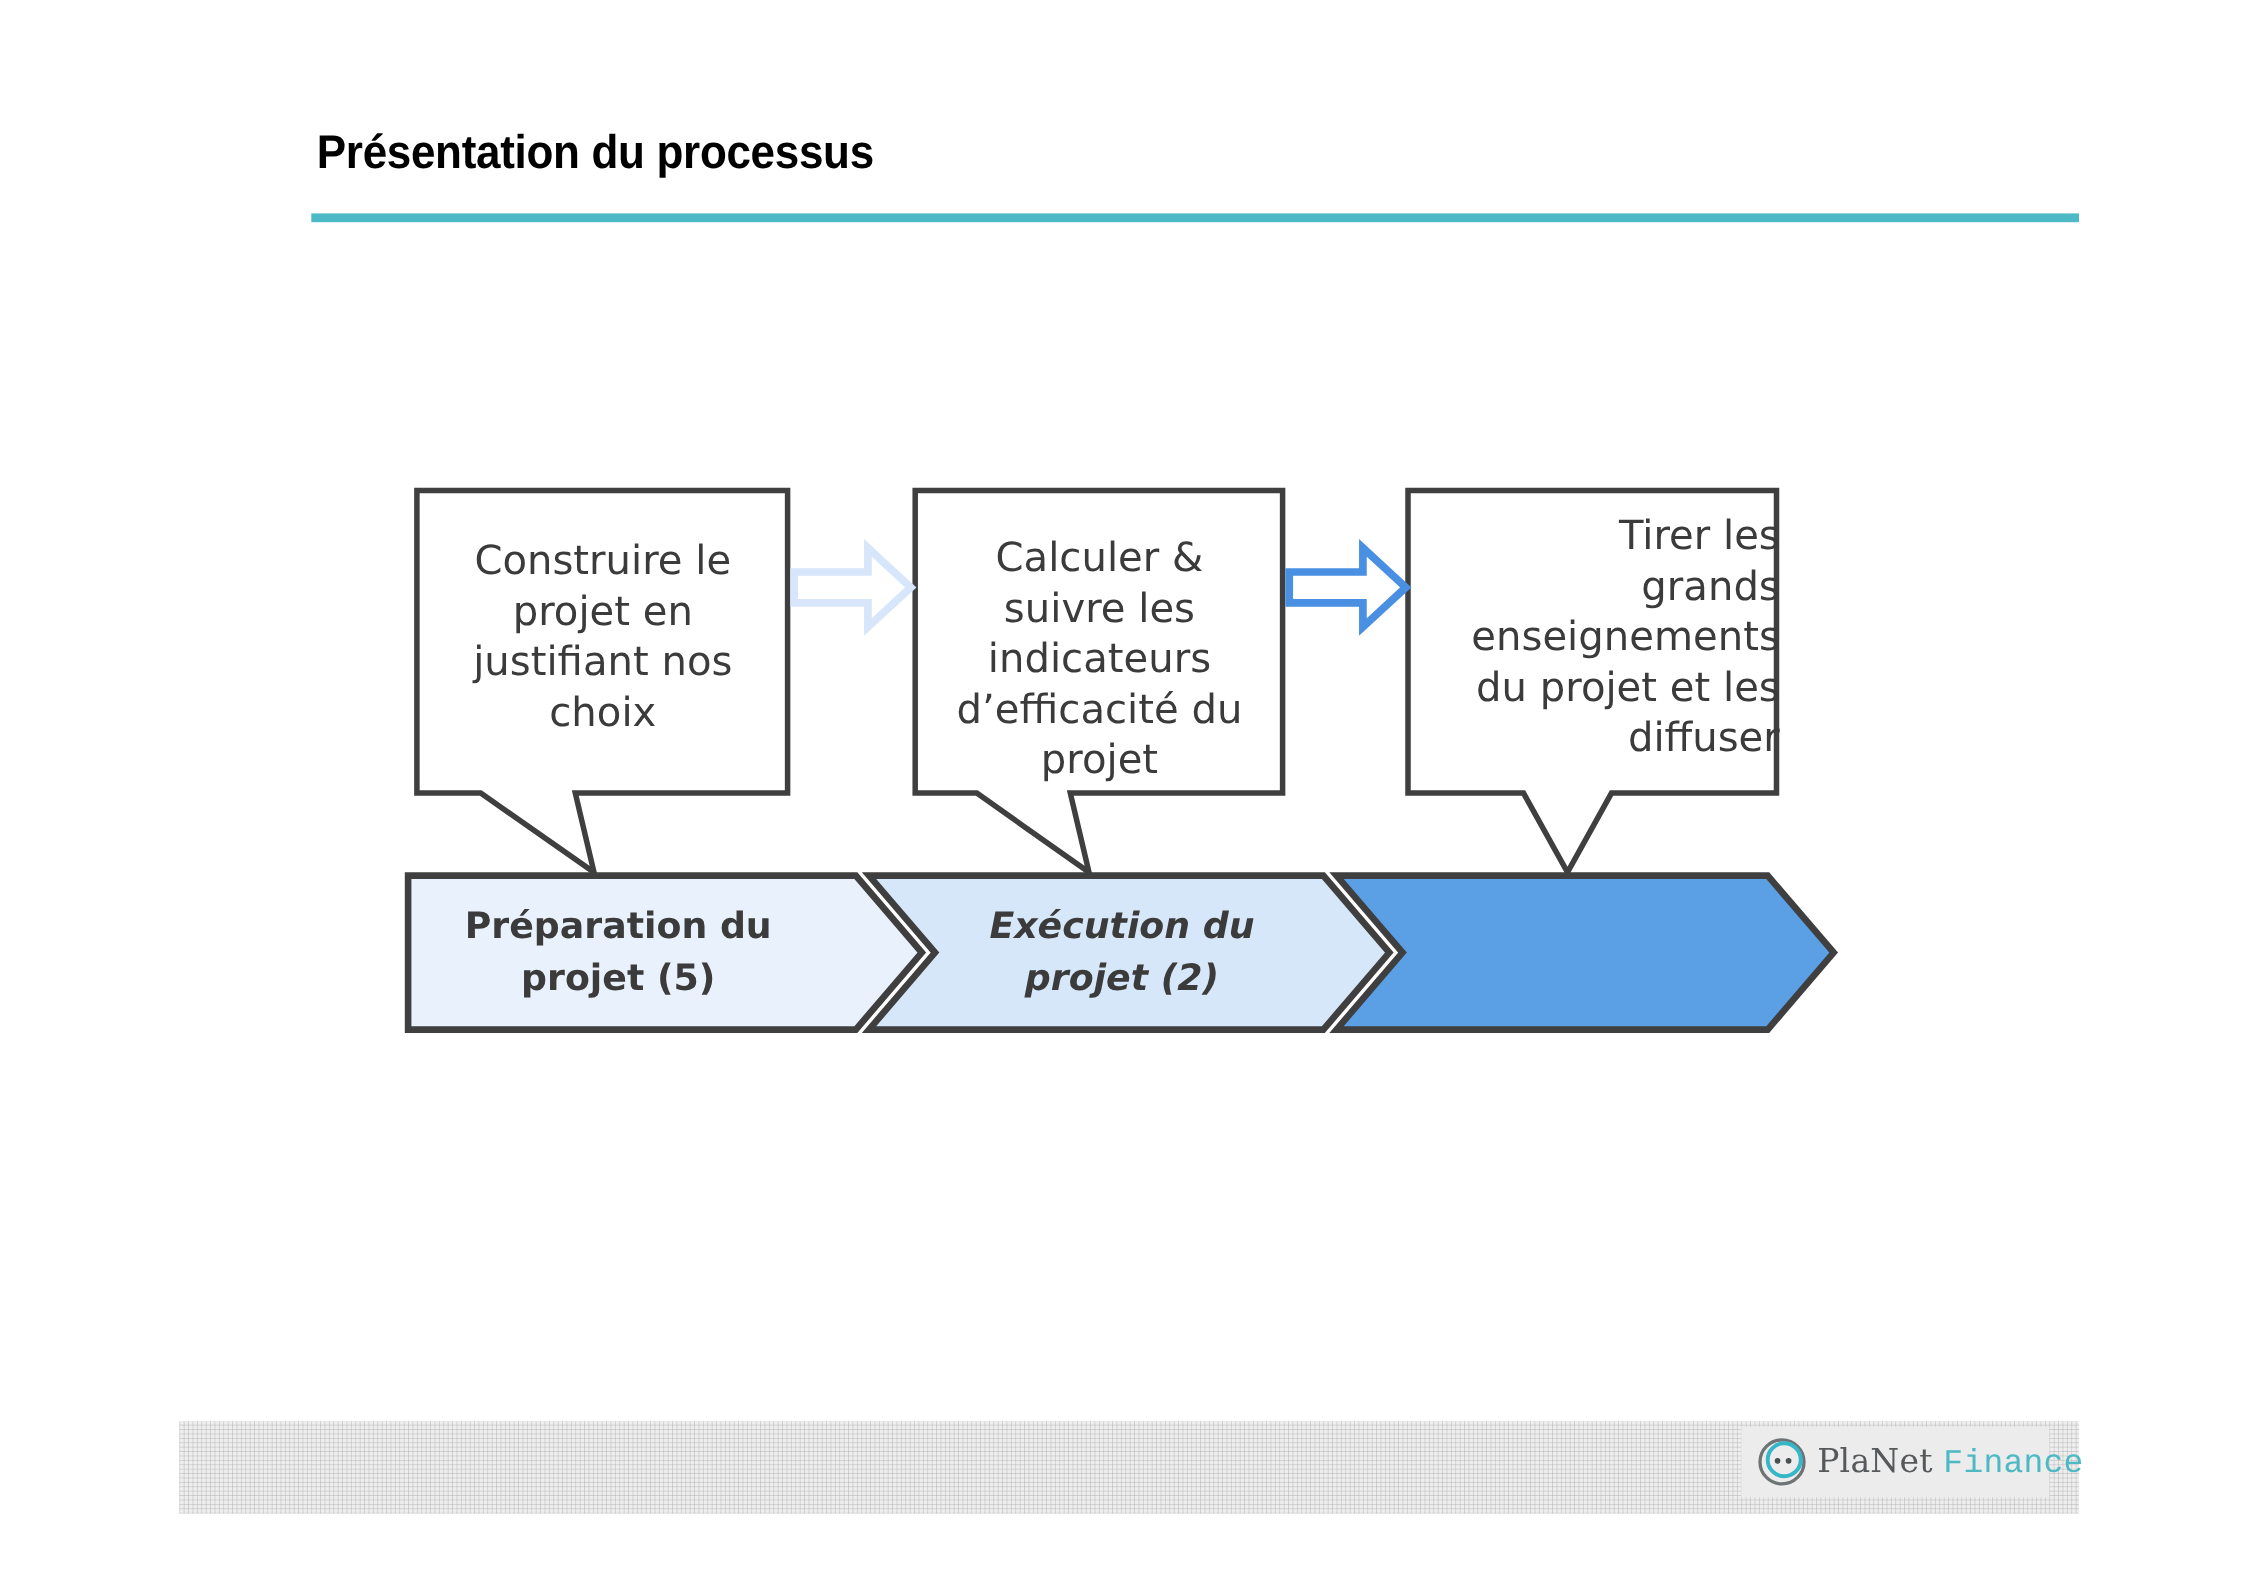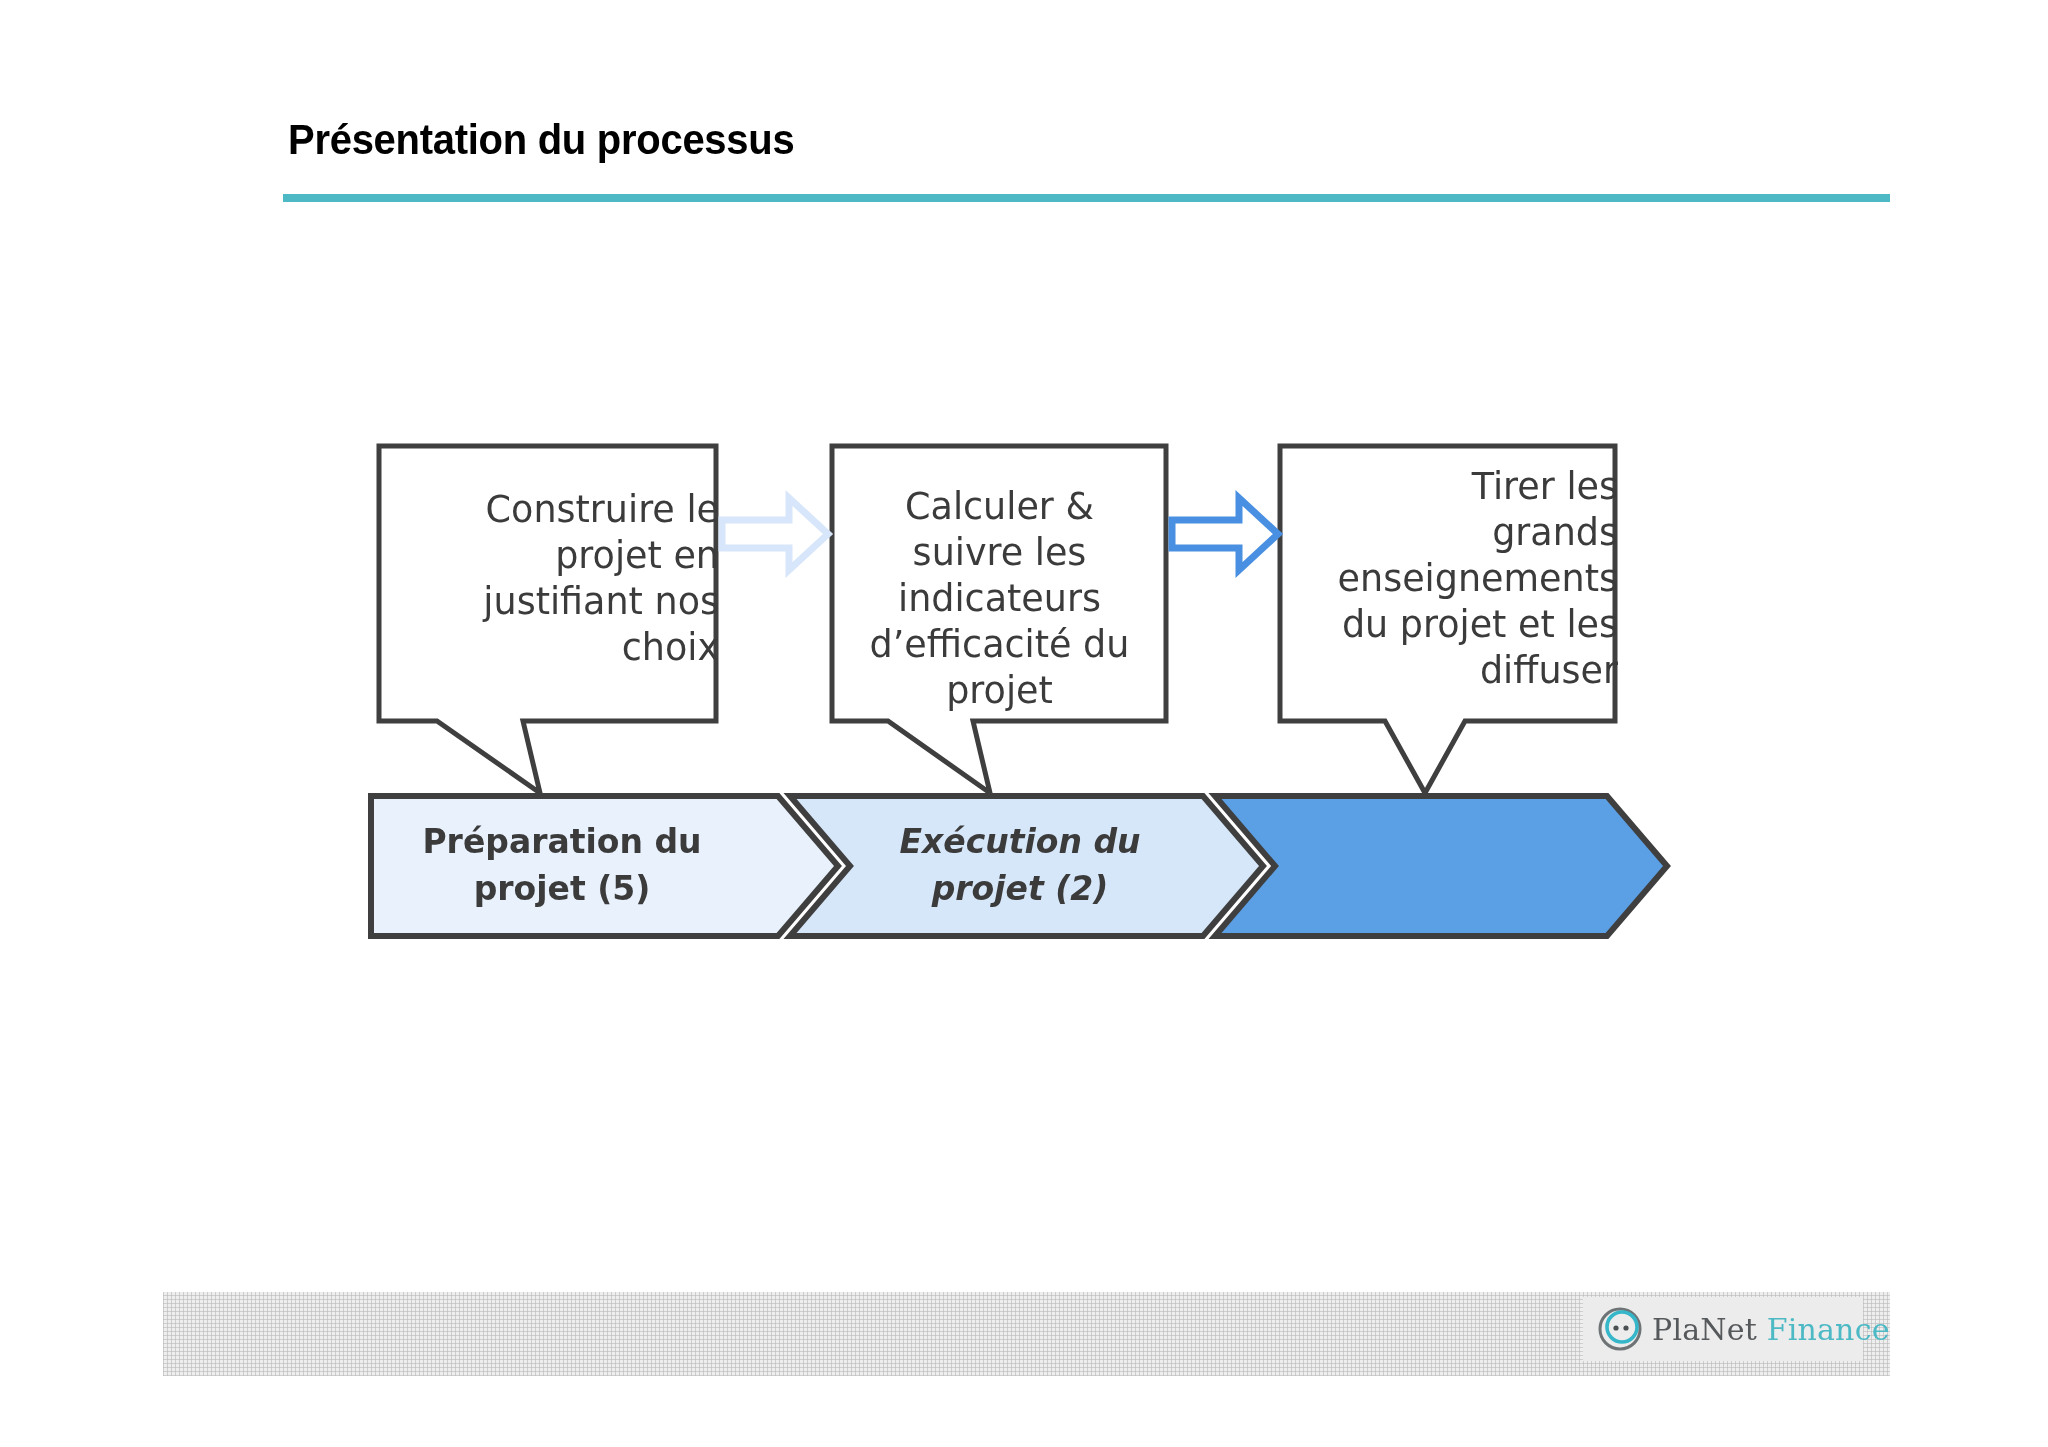--- a/index.html
+++ b/index.html
@@ -30,21 +30,21 @@
 
   
   .callout-text{
     position:absolute;
     color:#3b3b3b;
     font-family:"DejaVu Sans","Liberation Sans",sans-serif;
     font-size:36.5px;line-height:46px;
     text-align:center;
     white-space:pre-line;
   }
-  #ct1{left:377px;top:487px;width:342px;text-align:right;}
+  #ct1{left:377px;top:487px;width:342px;}
   #ct2{left:830px;top:484px;width:339px;}
   #ct3{left:1278px;top:464px;width:340px;text-align:right;}
 
   
   .chev-label{
     position:absolute;
     font-family:"DejaVu Sans","Liberation Sans",sans-serif;
     font-size:33px;line-height:47px;font-weight:bold;
     text-align:center;white-space:pre-line;
   }
@@ -69,21 +69,21 @@
   }
   .logo-mark{
     position:relative;width:46px;height:46px;margin-left:14px;flex:0 0 auto;
   }
   .logo-text{
     margin-left:9px;
     font-family:"DejaVu Serif","Liberation Serif",serif;
     font-size:30px;white-space:nowrap;letter-spacing:.2px;
   }
   .logo-text .p1{color:#56595b;}
-  .logo-text .p2{color:#4cb9c5;}
+  .logo-text .p2{color:#4cb9c5;font-family:Liberation Mono, monospace;}
 </style>
 </head>
 <body>
 
 <div class="slide">
 
   <div class="title">Présentation du processus</div>
   <div class="title-rule"></div>
 
   <svg class="diagram" viewBox="0 0 2048 1447" xmlns="http://www.w3.org/2000/svg">

